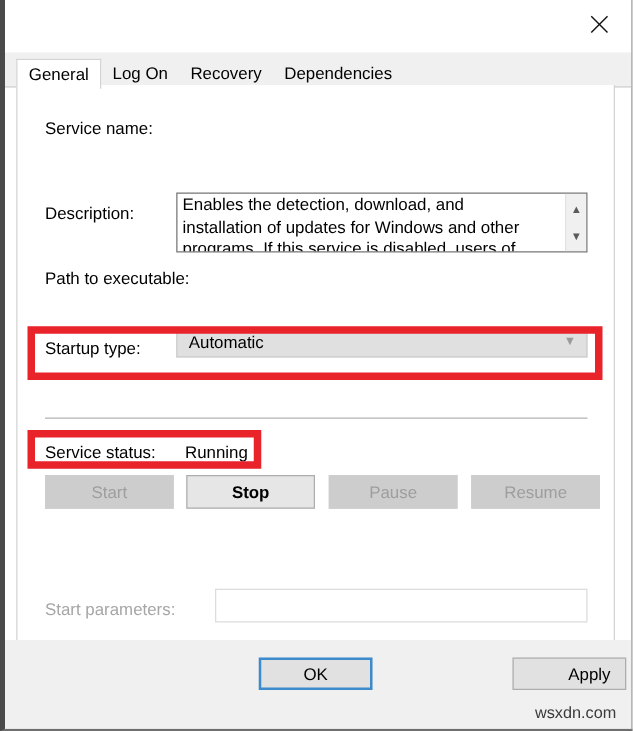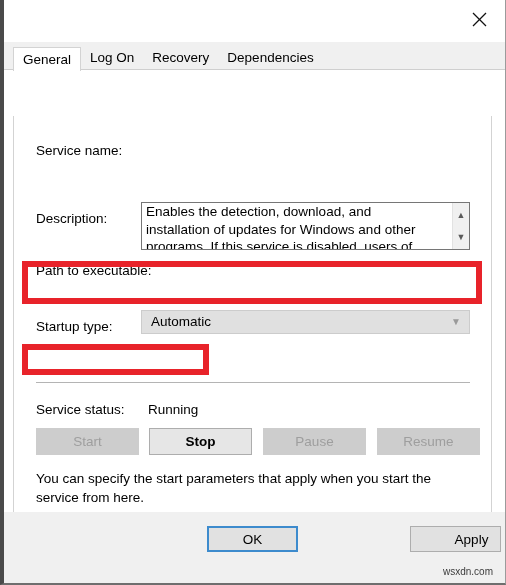--- a/index.html
+++ b/index.html
@@ -55,21 +55,21 @@
     right: 0;
     height: 27px;
     background: #f0f0f0;
     border-bottom: 1px solid #cfcfcf;
   }
   .tabs {
     position: absolute;
     left: 9px;
     top: 5px;
     display: flex;
-    align-items: flex-start;
+    align-items: center;
     height: 23px;
   }
   .tab {
     height: 22px;
     line-height: 22px;
     padding: 0 9px;
     font-size: 13.5px;
     color: #000000;
     background: transparent;
     white-space: nowrap;
@@ -90,21 +90,20 @@
   .panel {
     position: absolute;
     left: 9px;
     top: 68px;
     width: 479px;
     height: 446px;
     box-sizing: border-box;
     background: #ffffff;
     border: 1px solid #d3d3d3;
     border-top: none;
-    margin-top: 48px;
   }
   .lbl {
     position: absolute;
     font-size: 13.5px;
     color: #000000;
     white-space: nowrap;
   }
   .lbl.dim { color: #a6a6a6; }
 
   
@@ -301,21 +300,21 @@
     z-index: 10;
   }
   .anno-startup { left: 18px;  top: 261px; width: 460px; height: 43px; }
   .anno-status  { left: 18px;  top: 344px; width: 187px; height: 31px; }
 
   
   .watermark {
     position: absolute;
     right: 12px;
     bottom: 6px;
-    font-size: 10px;
+    font-size: 13px;
     color: #3b3b3b;
     font-family: "Liberation Sans", sans-serif;
     z-index: 12;
     text-align: center;
   }
 </style>
 </head>
 <body>
 
 <div class="window">
@@ -364,22 +363,22 @@
     <div class="lbl status-lbl">Service status:</div>
     <div class="lbl status-val">Running</div>
 
     <div class="btnrow">
       <button class="svc-btn btn-start">Start</button>
       <button class="svc-btn btn-stop enabled">Stop</button>
       <button class="svc-btn btn-pause">Pause</button>
       <button class="svc-btn btn-resume">Resume</button>
     </div>
 
-    <div class="info">You can specify the start parameters that apply when you start the service from here.</div>
-
+
+    <div class="lbl dim startparams-lbl">Start parameters:</div>
     <input class="param-input" type="text" value="" style="">
   </div>
 
   <div class="footer">
     <button class="foot-btn primary btn-ok">OK</button>
     <button class="foot-btn btn-apply">Apply</button>
   </div>
 
   <div class="anno anno-startup"></div>
   <div class="anno anno-status"></div>

